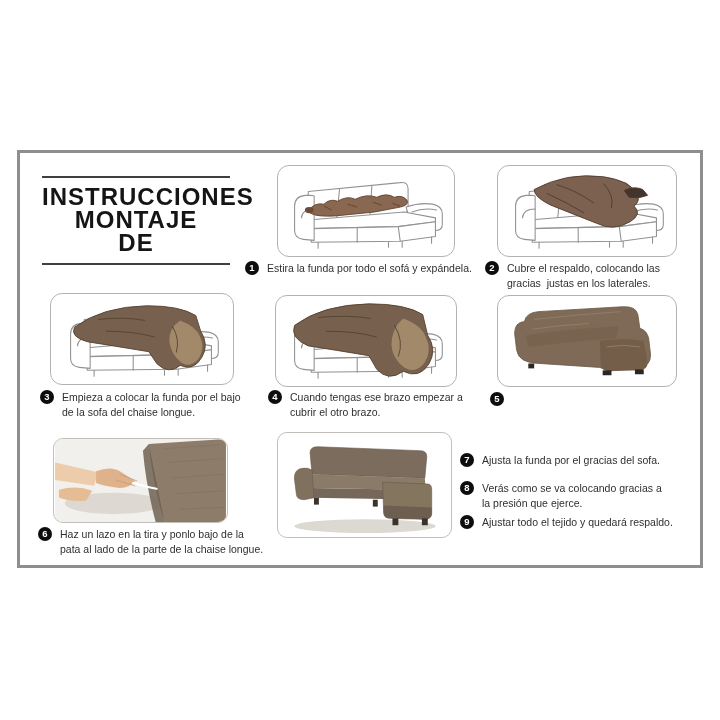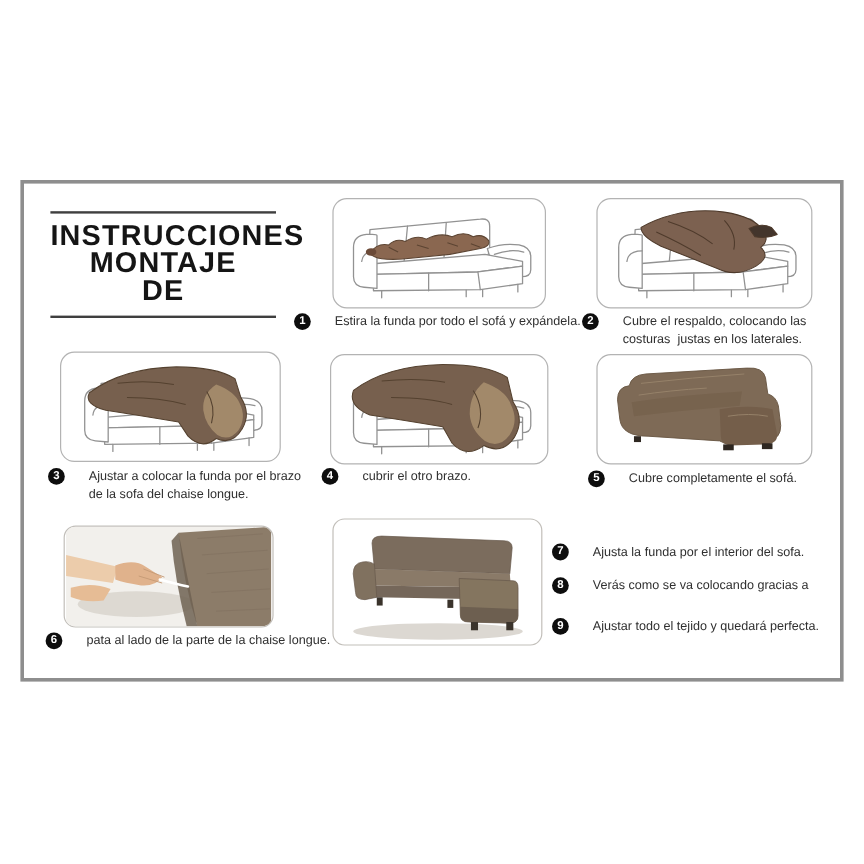--- a/index.html
+++ b/index.html
@@ -28,21 +28,21 @@
   }
   .panel svg{display:block;width:100%;height:100%;}
   .photo-panel{border:1px solid #c2bfba;border-radius:10px;}
   .caption{position:absolute;display:flex;align-items:flex-start;}
   .badge{
     flex:0 0 auto;width:14px;height:14px;border-radius:50%;
     background:#0d0d0d;color:#ffffff;font-size:9.5px;font-weight:bold;
     line-height:14px;text-align:center;margin-right:8px;
   }
   .cap-text{color:#2f2f2f;font-size:10.5px;line-height:15px;}
-  .cap-text div{white-space:pre;margin-left:12px;}
+  .cap-text div{white-space:pre;}
 </style>
 </head>
 <body>
 
 <div class="page">
 
   <svg width="0" height="0" style="position:absolute">
     <defs>
       <g id="sofa-line" fill="#fff" stroke="#929292" stroke-width="1.1" stroke-linejoin="round" stroke-linecap="round">
         <path d="M30 26 L124 17 Q132 16 132 23 L132 44 Q132 48 126 49 L34 56 Q29 56.5 29 51 Z"></path>
@@ -158,67 +158,67 @@
     <span class="badge">1</span>
     <div class="cap-text">
         <div>Estira la funda por todo el sofá y expándela.</div>
       </div>
   </div>
 
   <div class="caption" style="left:485px;top:261px;width:195px;">
     <span class="badge">2</span>
     <div class="cap-text">
       <div>Cubre el respaldo, colocando las</div>
-      <div>costuras  justas en los laterales.</div>
+      <div>gracias  justas en los laterales.</div>
     </div>
   </div>
 
   <div class="caption" style="left:40px;top:390px;width:230px;">
     <span class="badge">3</span>
     <div class="cap-text">
-      <div>Ajustar a colocar la funda por el brazo</div>
+      <div>Empieza a colocar la funda por el bajo</div>
       <div>de la sofa del chaise longue.</div>
     </div>
   </div>
 
   <div class="caption" style="left:268px;top:390px;width:210px;">
     <span class="badge">4</span>
     <div class="cap-text">
+      <div>Cuando tengas ese brazo empezar a</div>
       <div>cubrir el otro brazo.</div>
     </div>
   </div>
 
   <div class="caption" style="left:490px;top:392px;width:190px;">
     <span class="badge">5</span>
-    <div class="cap-text">
-        <div>Cubre completamente el sofá.</div>
-      </div>
   </div>
 
   <div class="caption" style="left:38px;top:527px;width:250px;">
     <span class="badge">6</span>
     <div class="cap-text">
+      <div>Haz un lazo en la tira y ponlo bajo de la</div>
       <div>pata al lado de la parte de la chaise longue.</div>
     </div>
   </div>
 
   <div class="caption" style="left:460px;top:453px;width:230px;">
     <span class="badge">7</span>
     <div class="cap-text">
-        <div>Ajusta la funda por el interior del sofa.</div>
+        <div>Ajusta la funda por el gracias del sofa.</div>
       </div>
   </div>
 
   <div class="caption" style="left:460px;top:481px;width:220px;">
     <span class="badge">8</span>
     <div class="cap-text">
       <div>Verás como se va colocando gracias a</div>
+      <div>la presión que ejerce.</div>
     </div>
   </div>
 
   <div class="caption" style="left:460px;top:515px;width:230px;">
     <span class="badge">9</span>
     <div class="cap-text">
-        <div>Ajustar todo el tejido y quedará perfecta.</div>
+        <div>Ajustar todo el tejido y quedará respaldo.</div>
       </div>
   </div>
 
 </div>
 
 </body></html>

